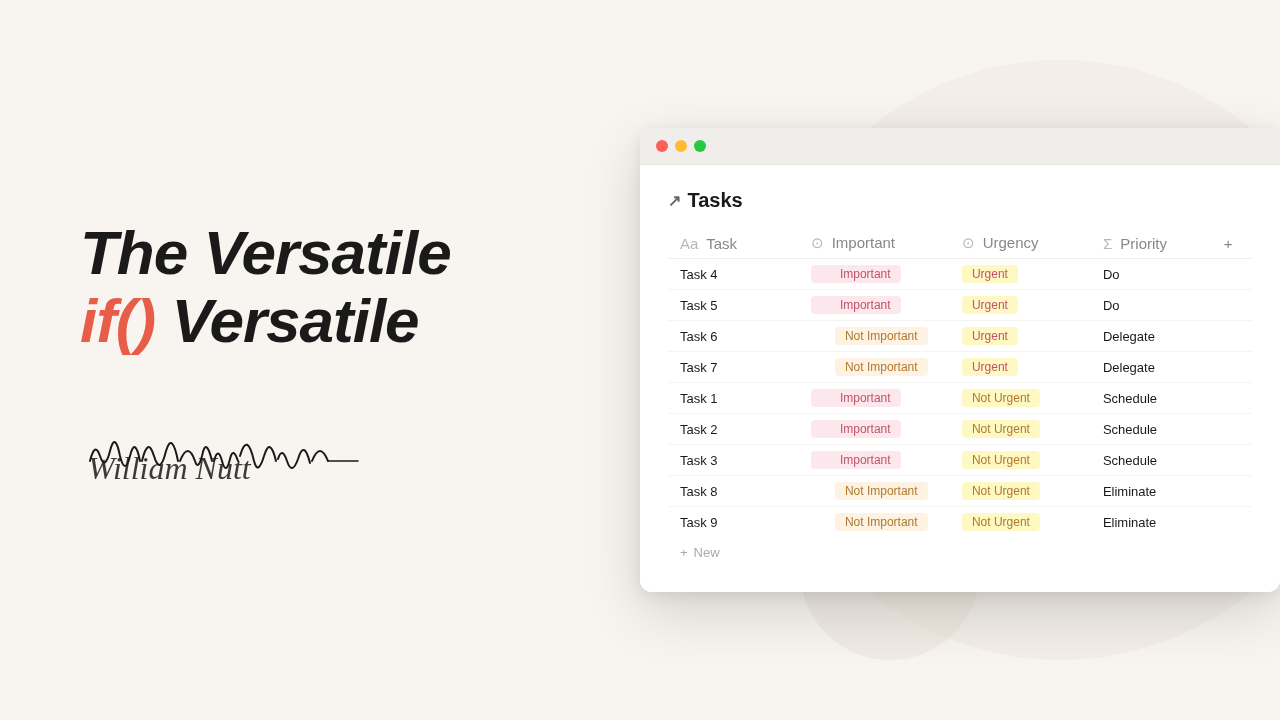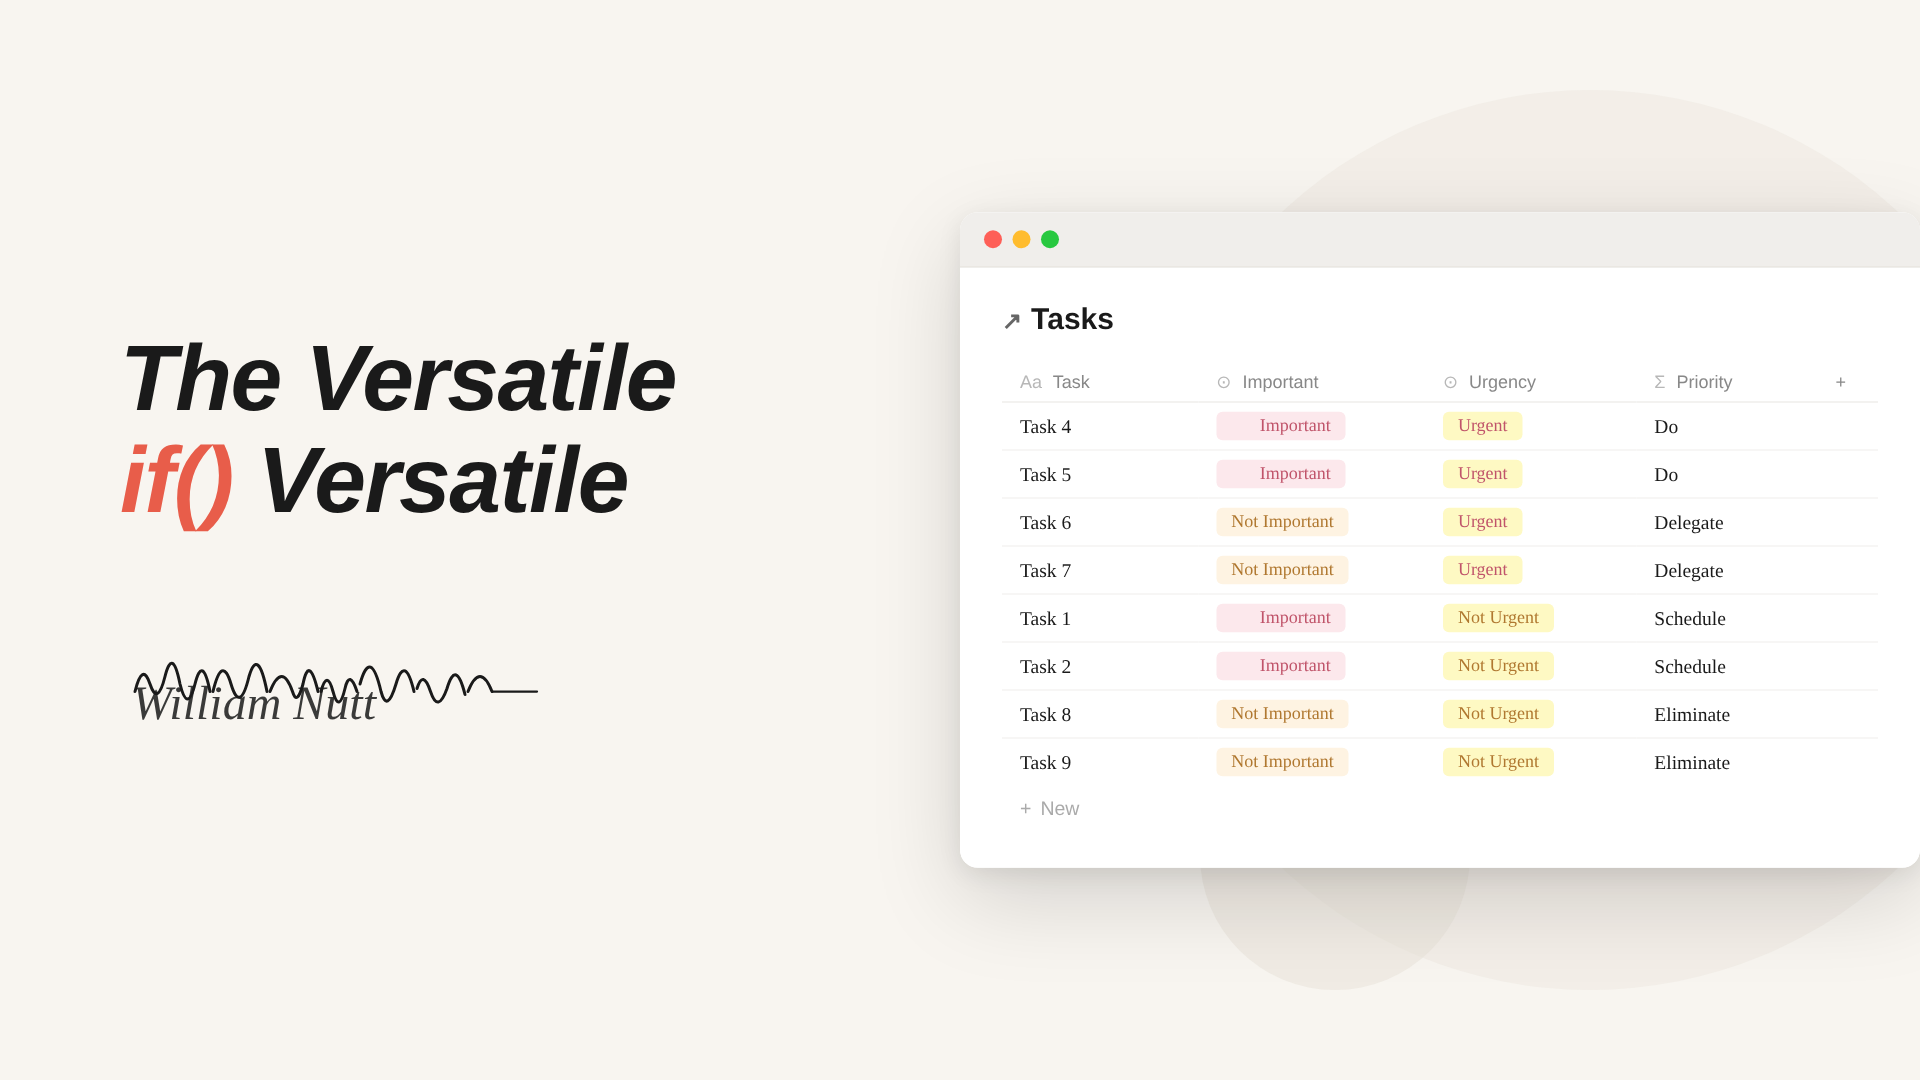--- a/index.html
+++ b/index.html
@@ -143,35 +143,34 @@
 
     .data-table thead tr {
       border-bottom: 1px solid #f0eeeb;
     }
 
     .data-table th {
       text-align: left;
       padding: 6px 12px;
       font-weight: 500;
       color: #888;
-      font-size: 12px;
+      font-size: 15px;
       white-space: nowrap;
     }
 
     .data-table th .th-icon {
       margin-right: 4px;
       opacity: 0.6;
     }
 
     .data-table td {
       padding: 6px 12px;
       color: #1a1a1a;
       border-bottom: 1px solid #f5f4f2;
       font-size: 13px;
-      font-family: Liberation Serif, serif;
     }
 
     .data-table tr:last-child td {
       border-bottom: none;
     }
 
     .col-task { width: 130px; }
     .col-importance { width: 150px; }
     .col-urgency { width: 140px; }
     .col-priority { width: 120px; }
@@ -187,20 +186,21 @@
 
     .badge-important {
       background: #fce8ec;
       color: #c0546a;
       padding-left: 29px;
     }
 
     .badge-not-important {
       background: #fef3e2;
       color: #b07830;
+      margin-left: 24px;
     }
 
     .badge-urgent {
       background: #fef9c3;
       color: #c0546a;
     }
 
     .badge-not-urgent {
       background: #fef9c3;
       color: #b07830;
@@ -327,20 +327,27 @@
       <td></td>
     </tr>
             <tr>
       <td>Task 2</td>
       <td><span class="badge badge-important">Important</span></td>
       <td><span class="badge badge-not-urgent">Not Urgent</span></td>
       <td>Schedule</td>
       <td></td>
     </tr>
             <tr>
+      <td>Task 3</td>
+      <td><span class="badge badge-important">Important</span></td>
+      <td><span class="badge badge-not-urgent">Not Urgent</span></td>
+      <td>Schedule</td>
+      <td></td>
+    </tr>
+            <tr>
       <td>Task 8</td>
       <td><span class="badge badge-not-important">Not Important</span></td>
       <td><span class="badge badge-not-urgent">Not Urgent</span></td>
       <td>Eliminate</td>
       <td></td>
     </tr>
             <tr>
       <td>Task 9</td>
       <td><span class="badge badge-not-important">Not Important</span></td>
       <td><span class="badge badge-not-urgent">Not Urgent</span></td>

